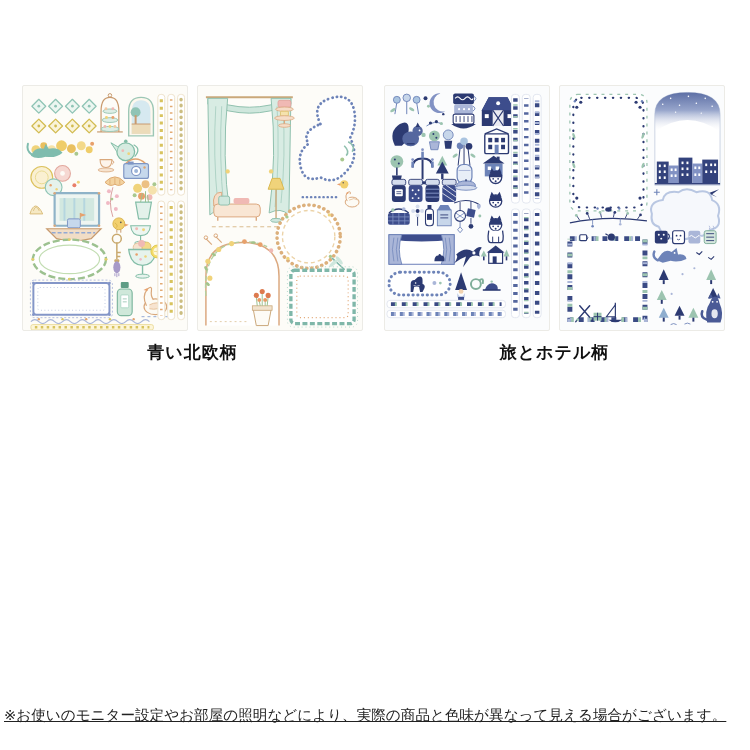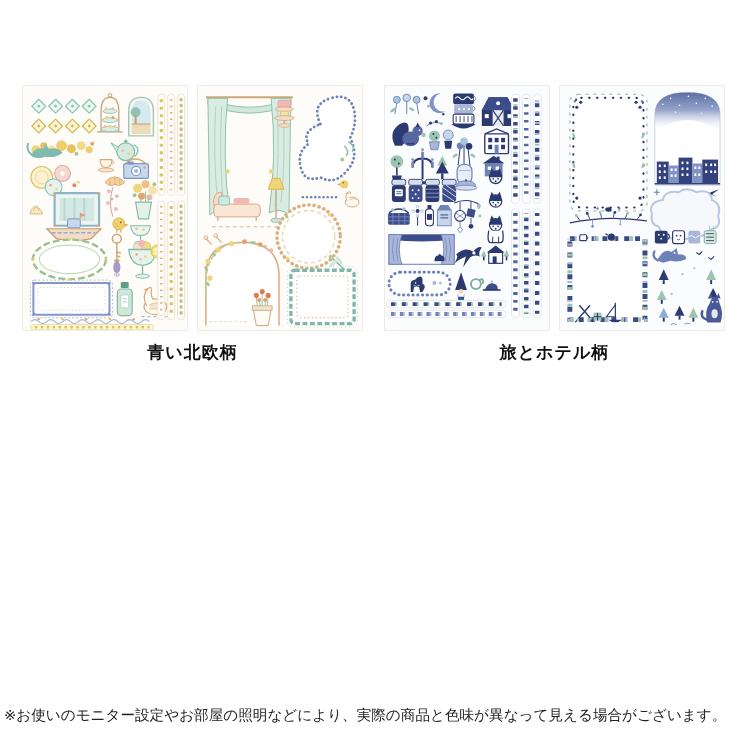--- a/index.html
+++ b/index.html
@@ -17,21 +17,21 @@
   }
   .v1 .sheet{background:#fdfcf8;}
   .v2 .sheet{background:#fbfcfd;}
   .sheet svg{display:block;width:164px;height:244px;}
   .variant-label{
     text-align:center;margin-top:10px;font-size:17px;font-weight:bold;color:#101010;
     letter-spacing:1px;
   }
   .footnote{
     position:absolute;left:4px;top:706px;margin:0;font-size:14.6px;color:#222222;
-    white-space:nowrap;letter-spacing:0;
+    white-space:nowrap;letter-spacing:0;text-decoration:underline;
   }
 </style>
 </head>
 <body>
 
 <div class="stage">
 
   <section class="variant v1">
     <div class="sheets">
 

